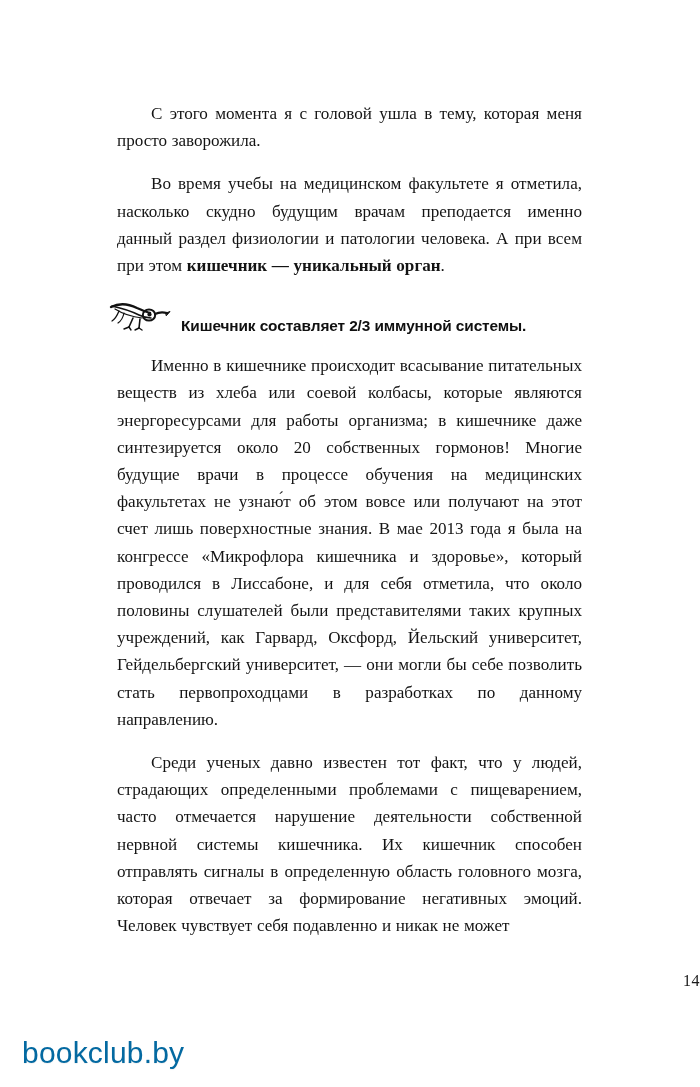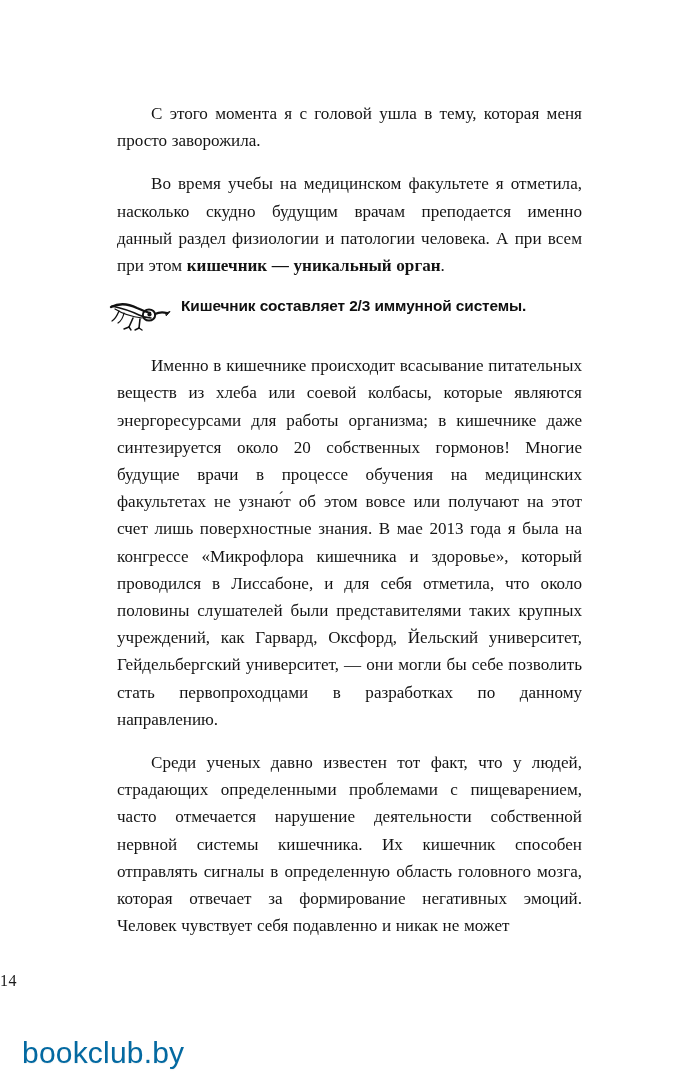--- a/index.html
+++ b/index.html
@@ -39,21 +39,21 @@
   }
   .bold-run {
     font-weight: bold;
   }
   
   .callout {
     position: relative;
     margin: 17px 0 14px 0;
     min-height: 40px;
     display: flex;
-    align-items: flex-start;
+    align-items: flex-end;
   }
   .callout-figure {
     flex: 0 0 auto;
     width: 62px;
     height: 40px;
     margin-left: 8px;
     margin-right: 10px;
     position: relative;
     top: -2px;
   }
@@ -65,21 +65,21 @@
     color: #101010;
     letter-spacing: -0.1px;
     text-indent: 0;
     margin: 0;
   }
   .page-number {
     position: absolute;
     left: 0;
     right: 0;
     top: 972px;
-    text-align: left;
+    text-align: right;
     font-family: "Liberation Serif", "DejaVu Serif", serif;
     font-size: 16px;
     color: #1a1a1a;
     letter-spacing: 0.5px;
   }
   .watermark {
     position: absolute;
     left: 22px;
     top: 1036px;
     font-family: "Liberation Sans", "DejaVu Sans", sans-serif;

